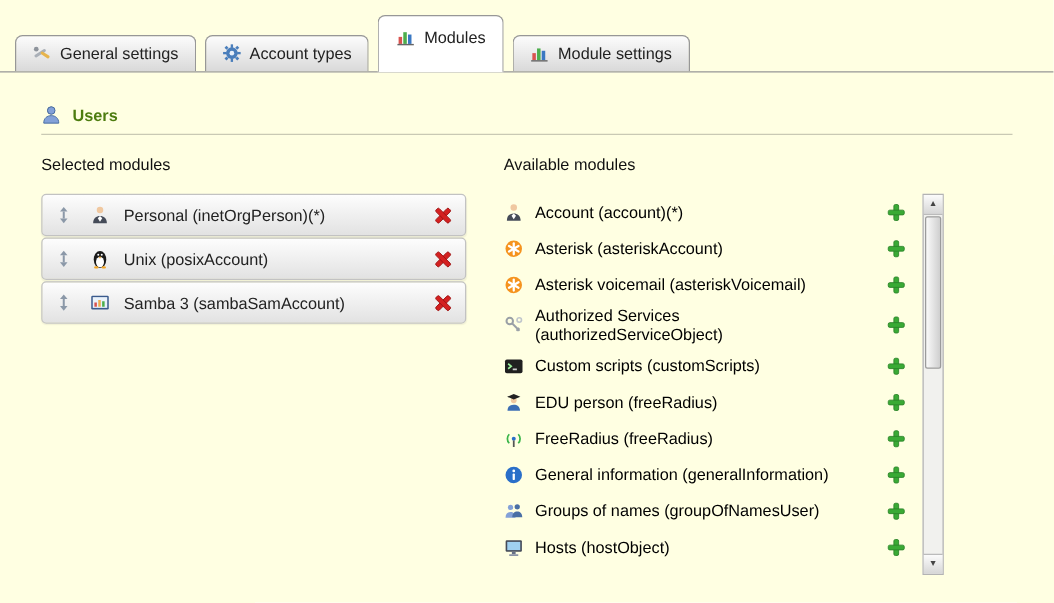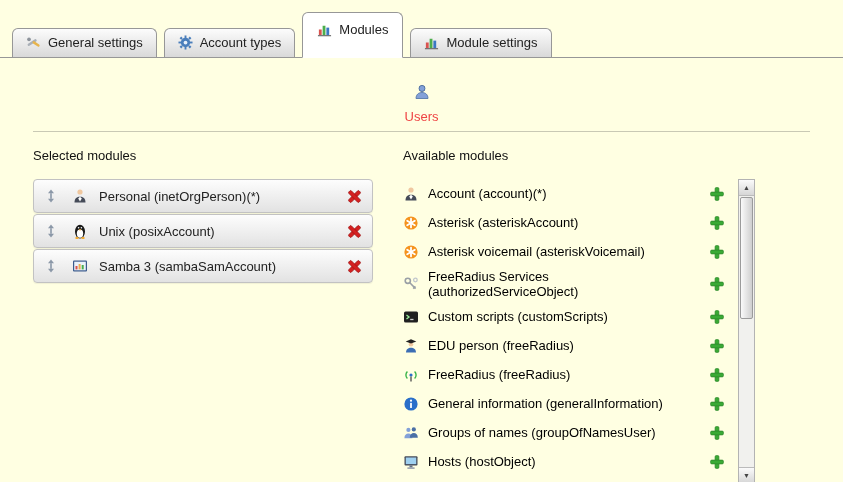--- a/index.html
+++ b/index.html
@@ -11,21 +11,21 @@
   .tab{display:inline-flex;align-items:center;gap:7px;padding:6px 13px 7px;
        background:linear-gradient(#fcfcfc,#d9d9d9);border:1px solid #979797;border-bottom:none;
        border-radius:6px 6px 0 0;font-size:13px;color:#222;cursor:pointer;white-space:nowrap;}
   .tab.active{background:#ffffff;padding:9px 14px 20px;margin-bottom:-1px;border-bottom:1px solid #ffffff;z-index:2;}
 
   .icon16{width:16px;height:16px;flex:0 0 16px;}
   .icon15{width:15px;height:15px;flex:0 0 15px;}
 
   
   .content{padding:26px 33px 0;}
-  .section-head{display:flex;align-items:center;gap:9px;font-weight:normal;font-size:13px;color:#ef4444;flex-direction:column;}
+  .section-head{display:flex;align-items:center;gap:9px;font-weight:bold;font-size:13px;color:#4d7c0f;}
   .section-rule{border:0;border-top:1px solid #c9c9b4;margin:7px 0 0;}
 
   .cols{display:flex;margin-top:16px;}
   .col-left{width:340px;}
   .col-right{width:352px;margin-left:30px;}
   .col-head{font-size:13px;color:#111;margin-bottom:16px;}
 
   
   .sel-row{display:flex;align-items:center;height:32px;padding:0 9px;margin-bottom:1px;
            background:linear-gradient(#fdfdfd,#e2e2e2);border:1px solid #c2c2c2;border-radius:4px;
@@ -292,21 +292,21 @@
                 </svg>
               <span class="label">Asterisk voicemail (asteriskVoicemail)</span>
               <svg class="add">
                   <use href="#sym-plus"></use>
                 </svg>
             </div>
             <div class="avail-row">
               <svg class="icon16">
                   <use href="#sym-services"></use>
                 </svg>
-              <span class="label">FreeRadius Services (authorizedServiceObject)</span>
+              <span class="label">Authorized Services (authorizedServiceObject)</span>
               <svg class="add">
                   <use href="#sym-plus"></use>
                 </svg>
             </div>
             <div class="avail-row">
               <svg class="icon16">
                   <use href="#sym-script"></use>
                 </svg>
               <span class="label">Custom scripts (customScripts)</span>
               <svg class="add">

